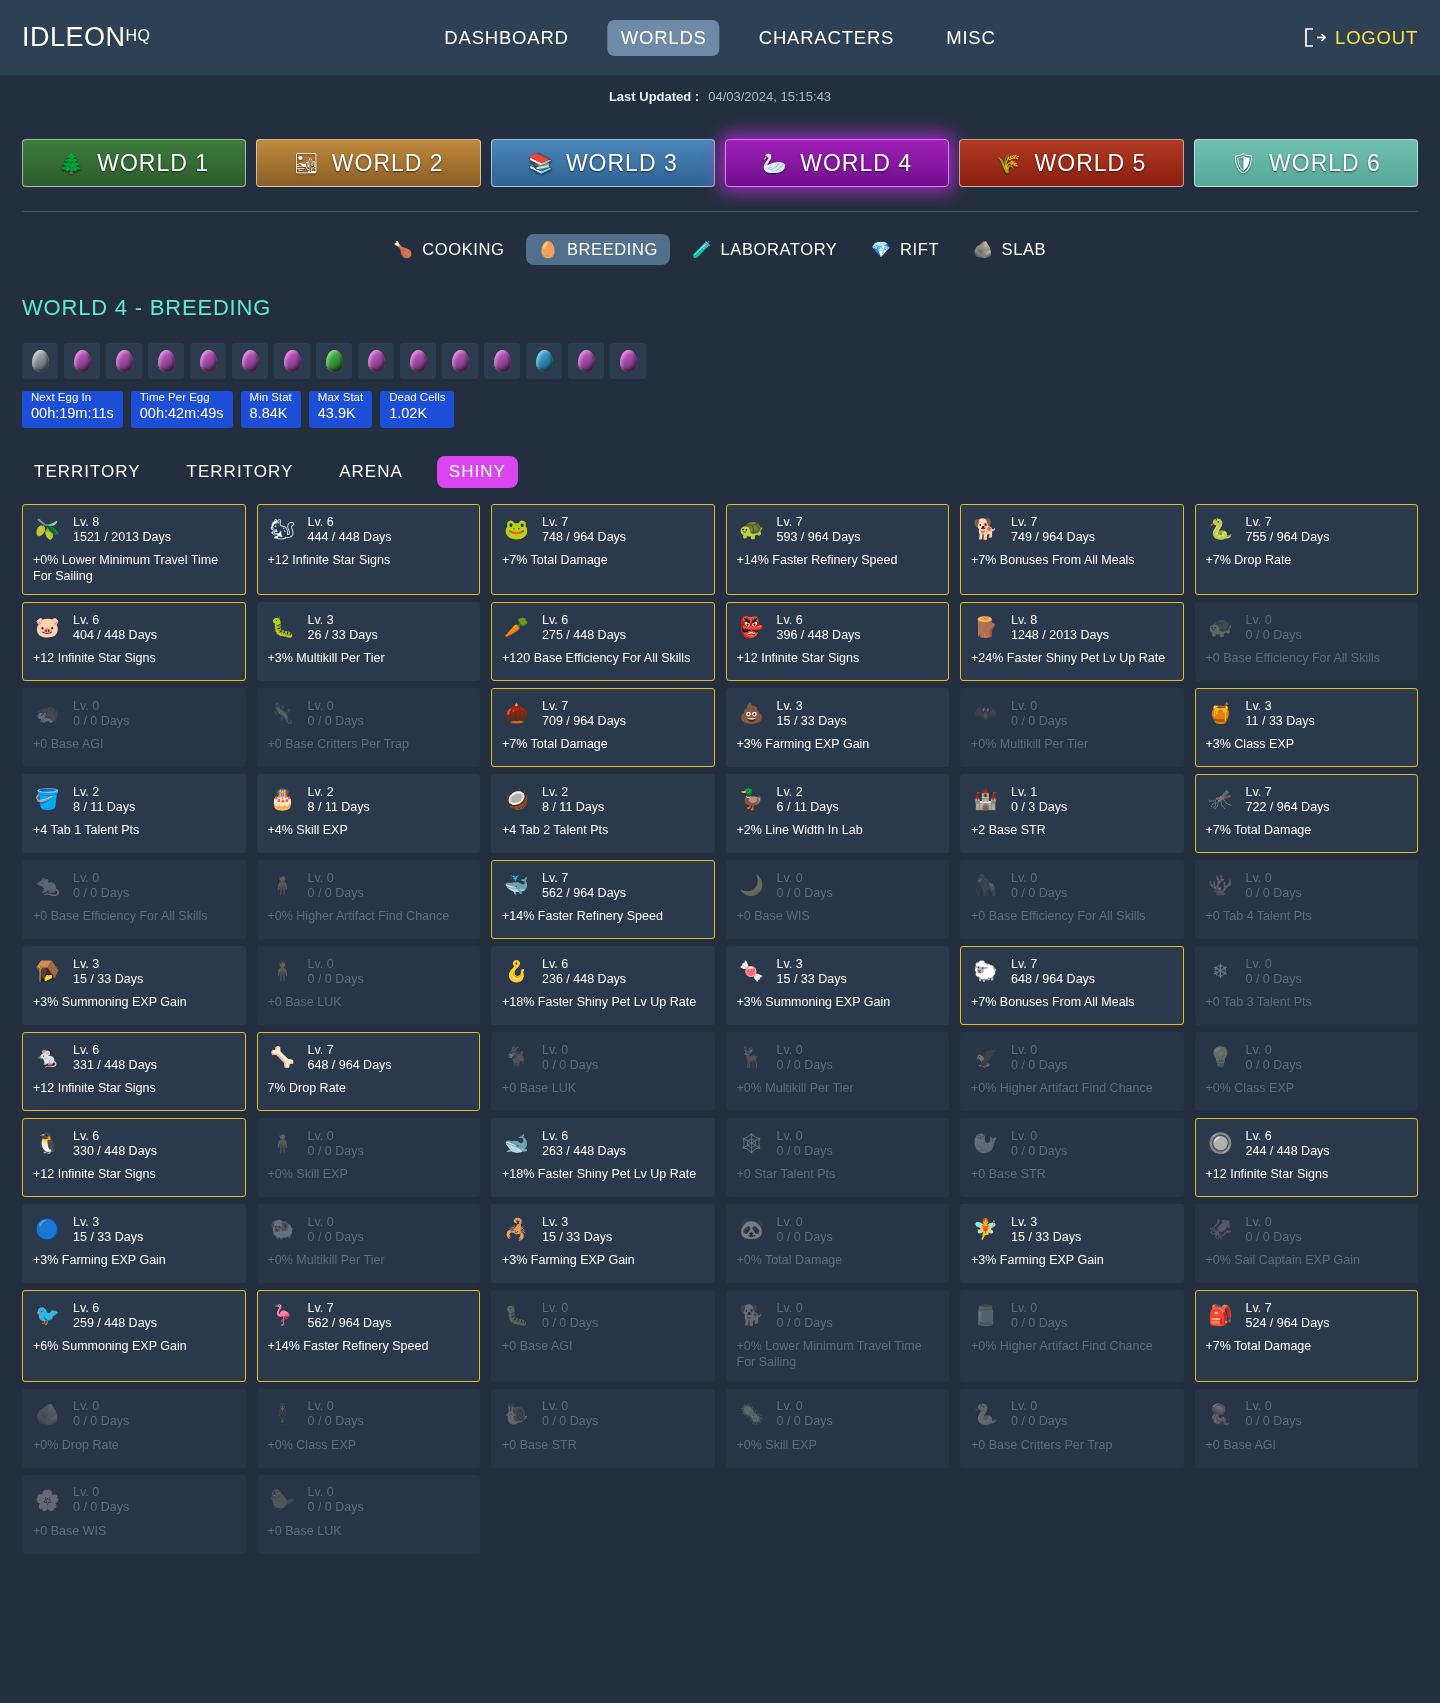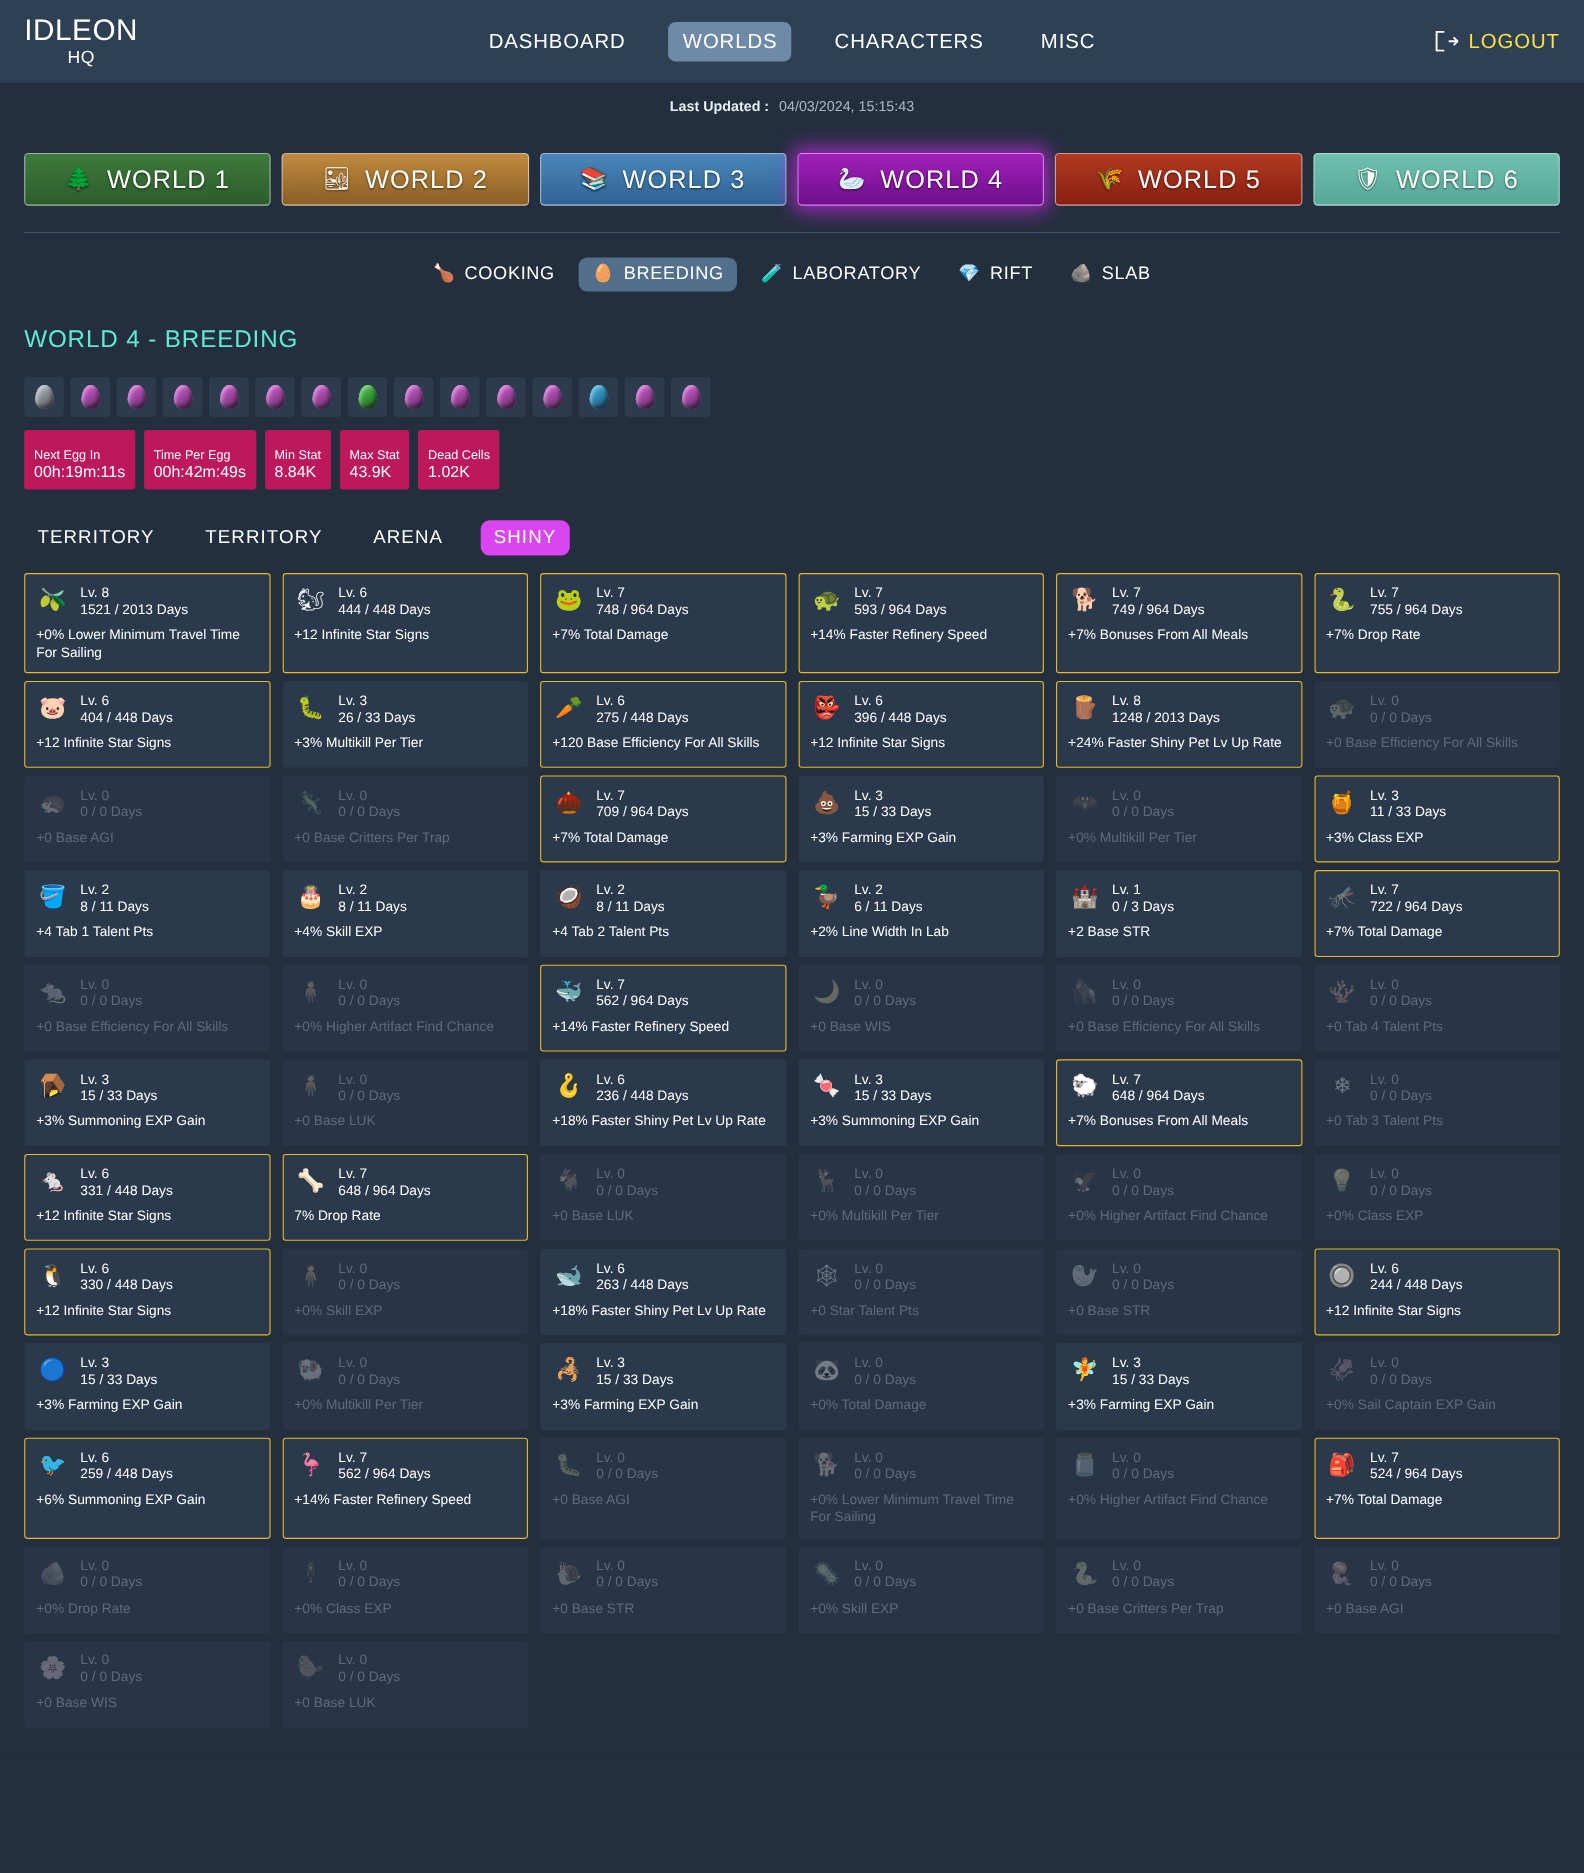--- a/index.html
+++ b/index.html
@@ -13,21 +13,21 @@
 
   
   .topbar {
     height: 75px;
     background: #2e4054;
     display: flex;
     align-items: center;
     padding: 0 22px;
     position: relative;
   }
-  .brand { display: flex; flex-direction: column; line-height: 1; }
+  .brand { display: flex; flex-direction: row; line-height: 1; }
   .brand-main {
     font-size: 27px;
     font-weight: 400;
     letter-spacing: .5px;
     color: #ffffff;
   }
   .brand-sub {
     font-size: 16px;
     color: #ffffff;
     text-align: center;
@@ -164,23 +164,23 @@
     line-height: 1;
   }
 
   
   .stats {
     display: flex;
     gap: 8px;
     margin: 12px 0 0 22px;
   }
   .chip {
-    background: #be185d;
+    background: #1d4ed8;
     border-radius: 3px;
-    padding: 17px 9px 7px 9px;
+    padding: 0 9px 7px 9px;
     min-width: 52px;
   }
   .chip-label { font-size: 11.5px; color: #ffffff; }
   .chip-value { font-size: 14.5px; color: #ffffff; margin-top: 2px; }
 
   
   .sectiontabs {
     display: flex;
     align-items: center;
     gap: 22px;

